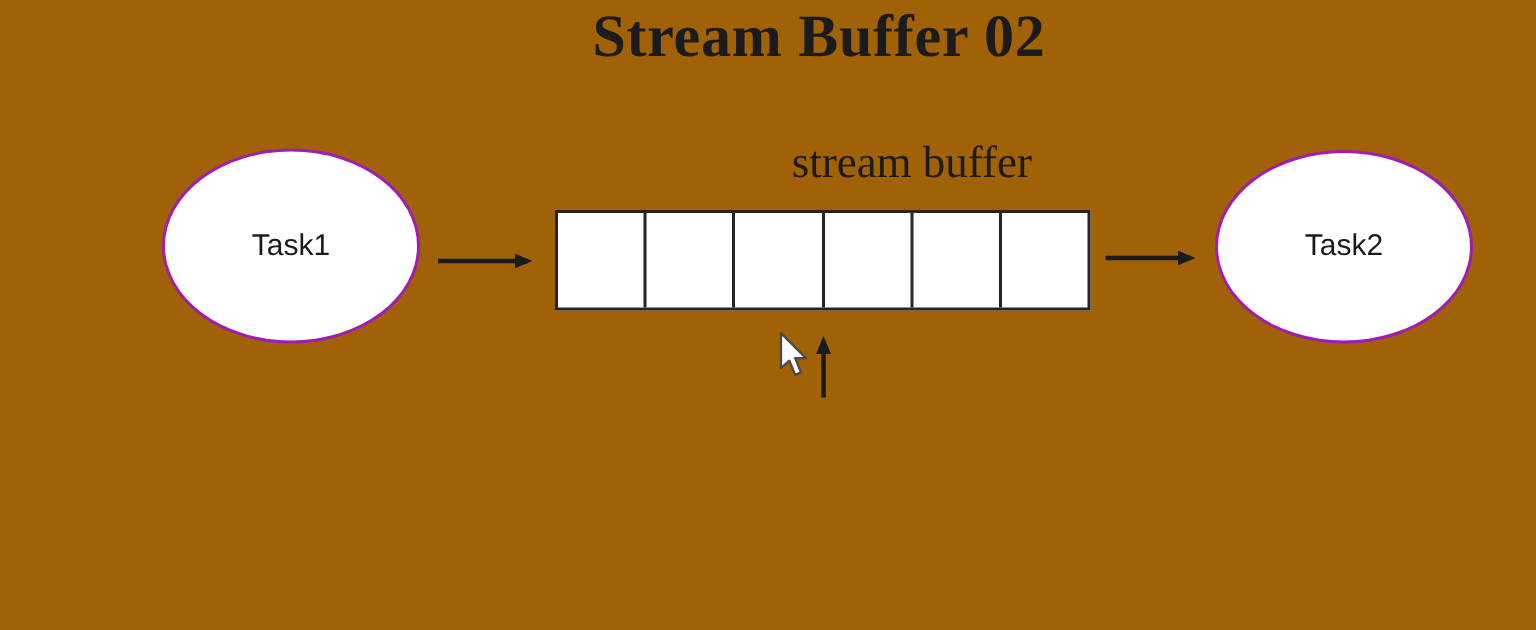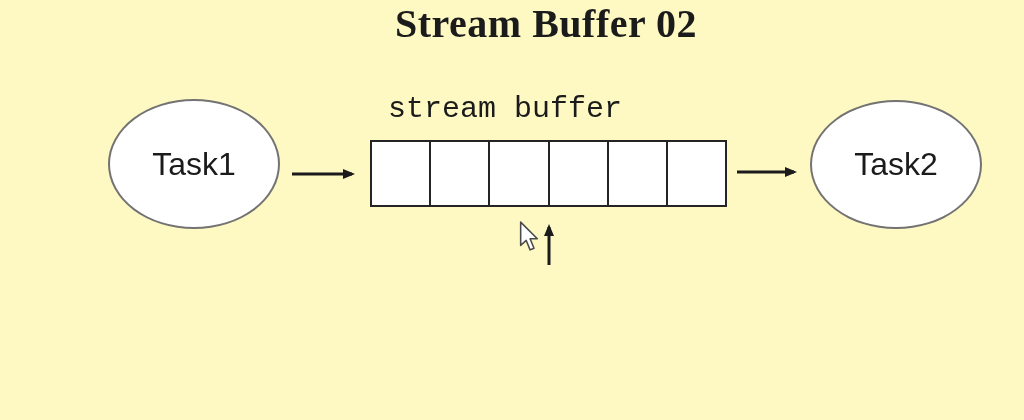--- a/index.html
+++ b/index.html
@@ -1,64 +1,64 @@
 <!DOCTYPE html>
 <html><head>
 <meta charset="utf-8">
 <style>
   html,body{margin:0;padding:0;}
   .canvas{
     position:relative;
     width:1024px;height:420px;
-    background:#fef9c3;
+    background:#a16207;
     overflow:hidden;
     font-family:"Liberation Sans", sans-serif;
   }
   .page-title{
     position:absolute;
     left:346px;top:0px;width:400px;
     text-align:center;
     font-family:"Liberation Serif", serif;
     font-weight:bold;
     font-size:40px;
     color:#1b1b1b;
     letter-spacing:0.5px;
   }
   .buffer-label{
     position:absolute;
     left:388px;top:92px;width:300px;
-    text-align:left;
-    font-family:Liberation Mono, monospace;
+    text-align:right;
+    font-family:Liberation Serif, serif;
     font-size:30px;
     color:#1b1b1b;
   }
   .buffer{
     position:absolute;
     left:370px;top:140px;
     width:357px;height:67px;
     border:2px solid #242424;
     display:flex;
     box-sizing:border-box;
     background:#ffffff;
   }
   .cell{
     flex:1;
     border-right:2px solid #242424;
   }
   .cell:last-child{border-right:none;}
   .node{
     position:absolute;
-    border:2px solid #737373;
+    border:2px solid #a21caf;
     border-radius:50%;
     box-sizing:border-box;
     background:#ffffff;
     display:flex;
     align-items:center;
     justify-content:center;
-    font-size:32px;
+    font-size:20px;
     color:#1b1b1b;
   }
   .node-task1{left:108px;top:99px;width:172px;height:130px;}
   .node-task2{left:810px;top:100px;width:172px;height:129px;}
   .node-task3{left:465px;top:268px;width:168px;height:131px;}
   .arrows{position:absolute;left:0;top:0;width:1024px;height:420px;pointer-events:none;}
   .cursor{position:absolute;left:518px;top:221px;width:22px;height:30px;}
 </style>
 </head>
 <body>

